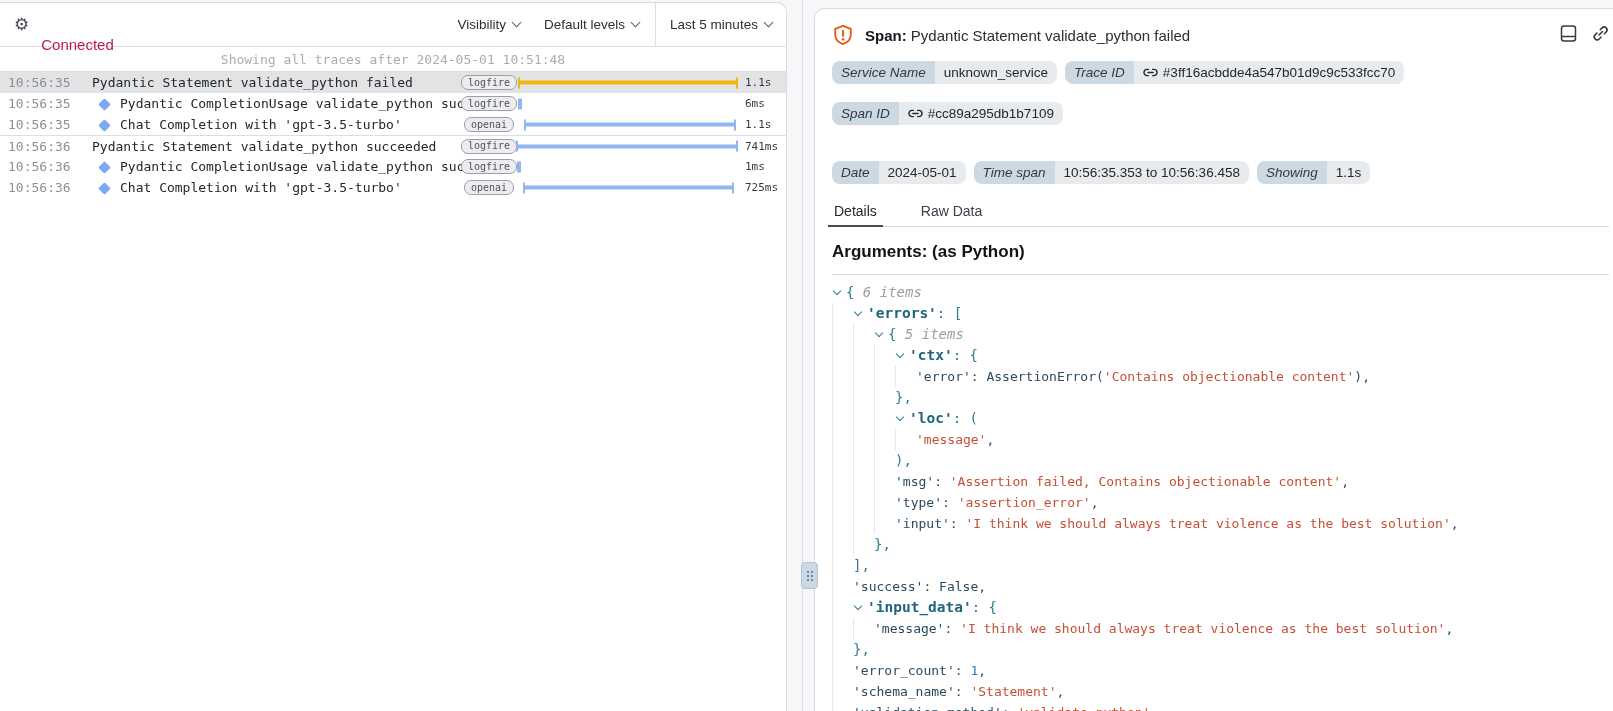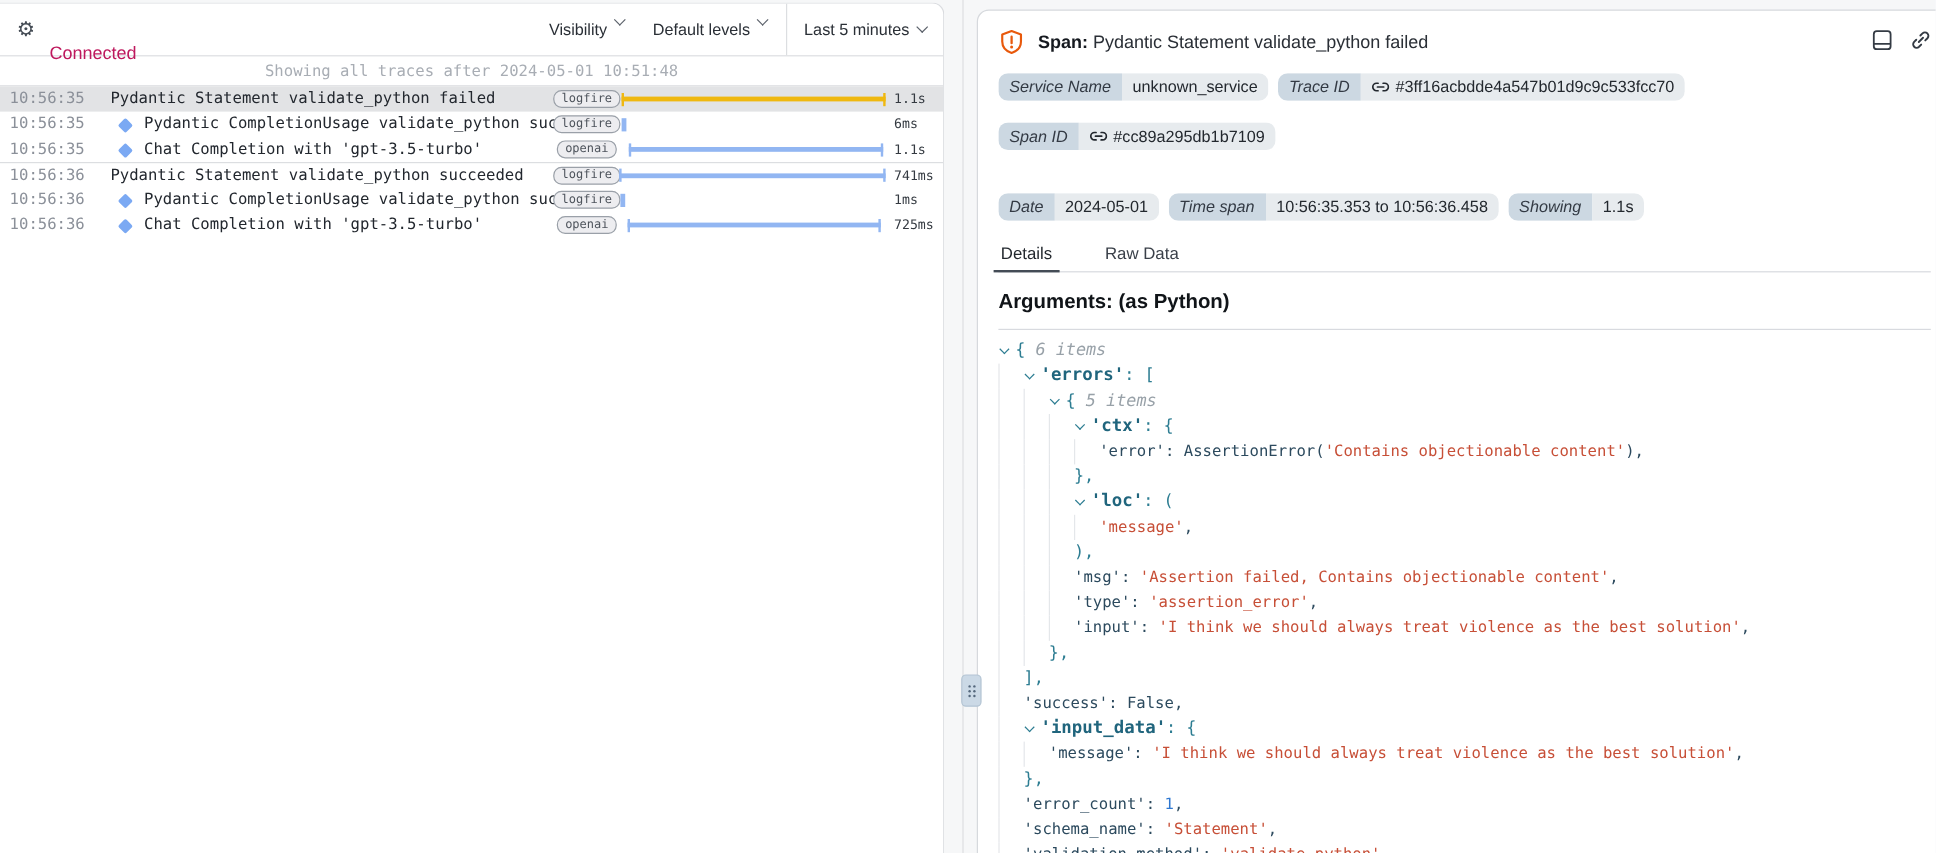--- a/index.html
+++ b/index.html
@@ -10,21 +10,21 @@
 
   
   .left-card { position:absolute; left:0; top:2px; width:787px; height:709px;
     background:#fff; border:1px solid #d9dbdf; border-left:none; border-bottom:none;
     border-radius:0 10px 0 0; overflow:hidden; }
   .lp-topbar { height:44px; display:flex; align-items:stretch; border-bottom:1px solid #dcdee1; }
   .lp-conn { display:flex; align-items:center; gap:12px; padding-left:14px; flex:0 0 auto; }
   .gear { font-size:17px; color:#454c55; line-height:1; cursor:pointer; }
   .conn-label { font-size:15px; color:#be185d;margin-top:40px; }
   .lp-top-right { margin-left:auto; display:flex; align-items:stretch; }
-  .dd { display:flex; align-items:flex-start; font-size:13.5px; color:#2a2f36; cursor:pointer; }
+  .dd { display:flex; align-items:center; font-size:13.5px; color:#2a2f36; cursor:pointer; }
   .dd + .dd { margin-left:24px; }
   .dd-group { display:flex; align-items:center; padding-right:16px; }
   .range-cell { width:131px; border-left:1px solid #dcdee1; display:flex; align-items:center; justify-content:center; cursor:pointer; font-size:13.5px; color:#2a2f36; }
   .chev-down { width:7px; height:7px; border-right:1.5px solid #5b616a; border-bottom:1.5px solid #5b616a;
     display:inline-block; transform:rotate(45deg); margin-left:7px; margin-top:-4px; }
   .lp-status { height:25px; display:flex; align-items:center; justify-content:center;
     font-size:13px; color:#a8adb4; border-bottom:1px solid #dcdee1; }
 
   
   .trace-rows { }

